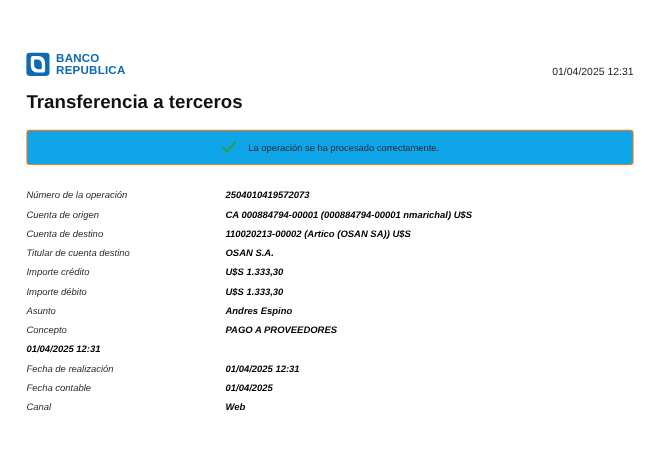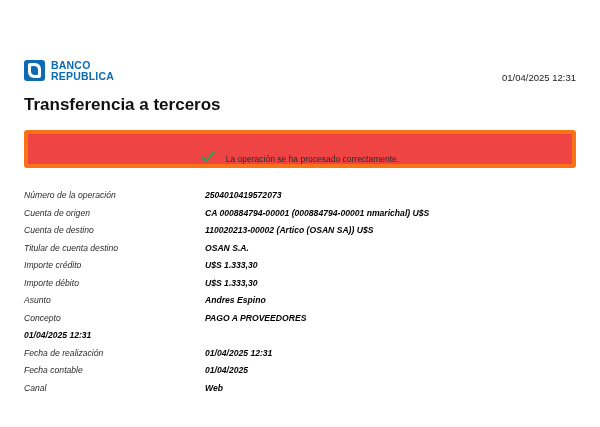--- a/index.html
+++ b/index.html
@@ -12,21 +12,21 @@
     background: #ffffff;
     font-family: "Liberation Sans", sans-serif;
     color: #000000;
     overflow: hidden;
   }
   .page {
     position: relative;
     width: 600px;
     height: 427px;
     box-sizing: border-box;
-    padding: 12px 24px;
+    padding: 0 24px;
   }
 
   
   .header {
     display: flex;
     align-items: flex-start;
     justify-content: space-between;
     padding-top: 48px;
   }
   .brand {
@@ -83,25 +83,25 @@
     margin-top: 12px;
     font-size: 17px;
     font-weight: bold;
     color: #111111;
   }
 
   
   .alert {
     margin-top: 15px;
     height: 30px;
-    border: 4px solid #f97316;
-    background: #ef4444;
+    border: 1px solid #f97316;
+    background: #0ea5e9;
     border-radius: 3px;
     display: flex;
-    align-items: flex-end;
+    align-items: center;
     justify-content: center;
     gap: 11px;
   }
   .check-icon {
     display: inline-flex;
     width: 14px;
     height: 14px;
     flex: 0 0 auto;
   }
   .alert-text {

